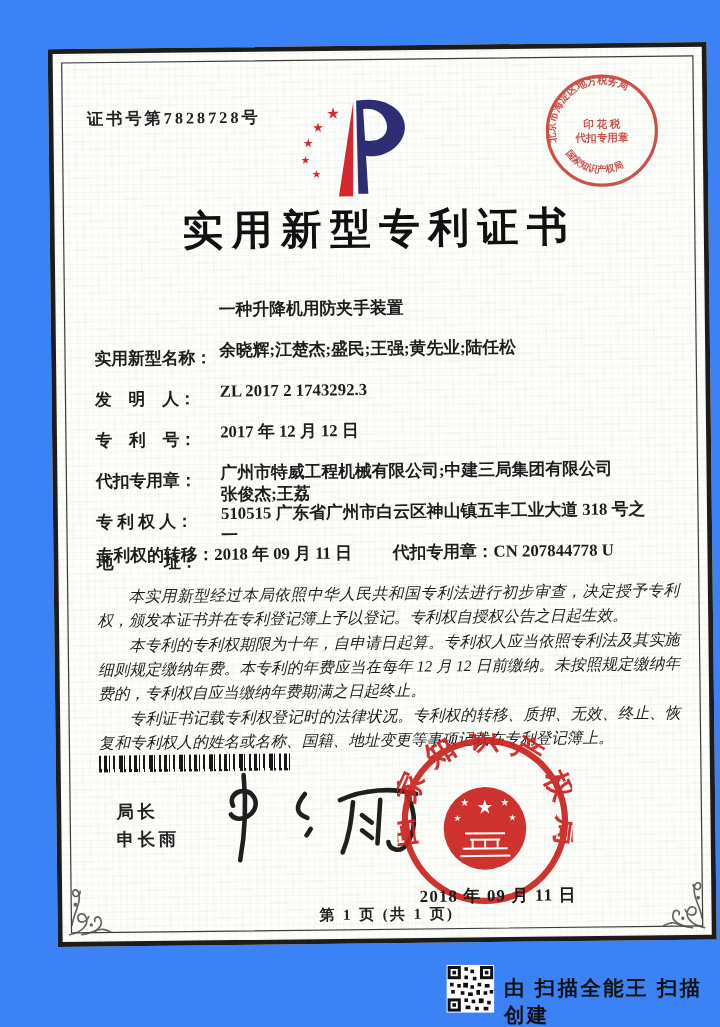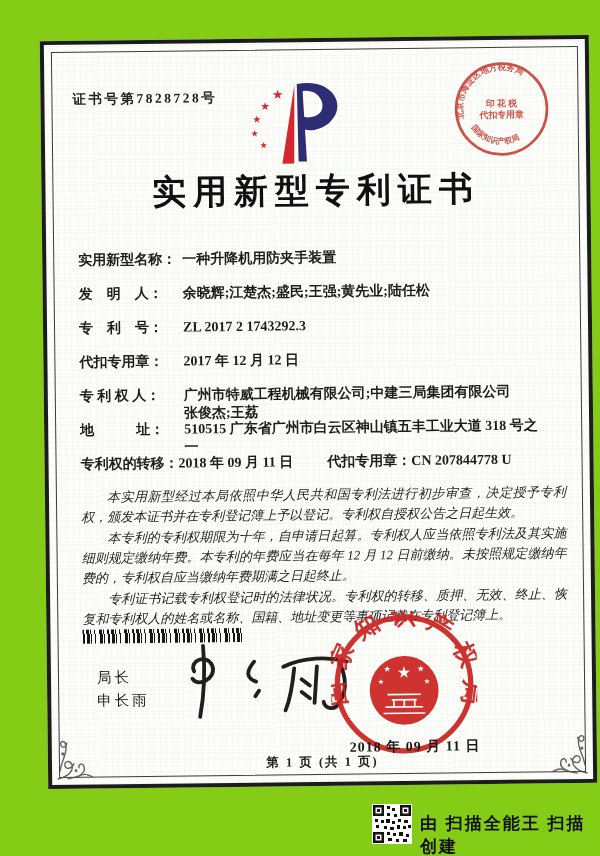--- a/index.html
+++ b/index.html
@@ -1,16 +1,16 @@
 <!DOCTYPE html>
 <html><head>
 <meta charset="utf-8">
 <style>
   html,body{margin:0;padding:0;background:#e9e9e9;}
-  .scan{position:relative;width:600px;height:856px;background:#84cc16;overflow:hidden;
+  .scan{position:relative;width:600px;height:856px;background:#3b82f6;overflow:hidden;
         font-family:"Liberation Serif","DejaVu Serif",serif;}
   
   .certificate{position:absolute;left:44px;top:38px;width:549px;height:748px;
         background:#fdfdfa;border:4px solid #1c1c1c;box-sizing:border-box;
         transform:rotate(-0.65deg);transform-origin:50% 50%;
         background-image:
           repeating-linear-gradient(0deg, rgba(176,196,176,0.10) 0 1px, transparent 1px 6px),
           repeating-linear-gradient(90deg, rgba(176,196,176,0.08) 0 1px, transparent 1px 6px);}
   .inner-frame{position:absolute;inset:7px;border:1.5px solid #3c3c3c;pointer-events:none;}
   .corner{position:absolute;width:56px;height:56px;opacity:.85;}
@@ -20,39 +20,39 @@
   .cert-no{position:absolute;left:28px;top:46px;font-size:13.5px;letter-spacing:2.5px;
         color:#222;font-weight:600;}
   .tax-seal{position:absolute;left:408px;top:20px;width:98px;height:98px;opacity:.88;}
   .logo{position:absolute;left:198px;top:34px;width:108px;height:96px;}
   .title{position:absolute;left:0;top:126px;width:100%;text-align:center;margin:0;
         font-size:34px;font-weight:700;color:#101010;letter-spacing:7px;}
   
   .fields{position:absolute;left:32px;right:22px;top:207px;font-size:14px;
         font-weight:600;color:#1d1d1d;}
   .frow{display:flex;height:34px;line-height:17.5px;align-items:flex-start;}
-  .flabel{flex:none;width:104px;}
+  .flabel{flex:none;width:104px;margin-top:40px;}
   .fvalue{flex:1;white-space:pre-line;}
   .grant-row{display:flex;height:20px;line-height:17.5px;}
   .grant-pair{display:flex;}
   .grant-spacer{width:34px;}
   
   .bodytext{position:absolute;left:32px;right:24px;top:443px;font-size:13px;
         line-height:20px;color:#1e1e1e;text-align:justify;font-style:italic;font-weight:500;}
   .bodytext p{margin:0 0 1px 0;text-indent:2em;}
   
   .barcode{position:absolute;left:32px;top:585px;width:160px;height:14px;
         background-image:repeating-linear-gradient(90deg,
           #161616 0 2px, transparent 2px 4px,
           #161616 4px 7px, transparent 7px 8px,
           #161616 8px 9px, transparent 9px 12px,
           #161616 12px 13px, transparent 13px 17px,
           #161616 17px 20px, transparent 20px 21px,
           #161616 21px 22px, transparent 22px 25px);}
-  .director{position:absolute;left:46px;top:622px;font-size:14.5px;font-weight:400;
+  .director{position:absolute;left:46px;top:622px;font-size:14.5px;font-weight:700;
         color:#222;letter-spacing:3px;line-height:23px;}
   .signature{position:absolute;left:116px;top:592px;width:200px;height:92px;}
   .main-seal{position:absolute;left:280px;top:570px;width:146px;height:146px;opacity:.93;}
   .seal-date{position:absolute;left:298px;top:697px;font-size:14px;font-weight:700;
         color:#1a1a1a;letter-spacing:1px;}
   .page-footer{position:absolute;left:0;top:712px;width:100%;text-align:center;
         font-size:12.5px;letter-spacing:2px;color:#222;font-weight:600;}
   
   .scan-footer{position:absolute;left:0;top:796px;width:588px;height:60px;}
   .qr{position:absolute;left:372px;top:8px;width:40px;height:40px;}

